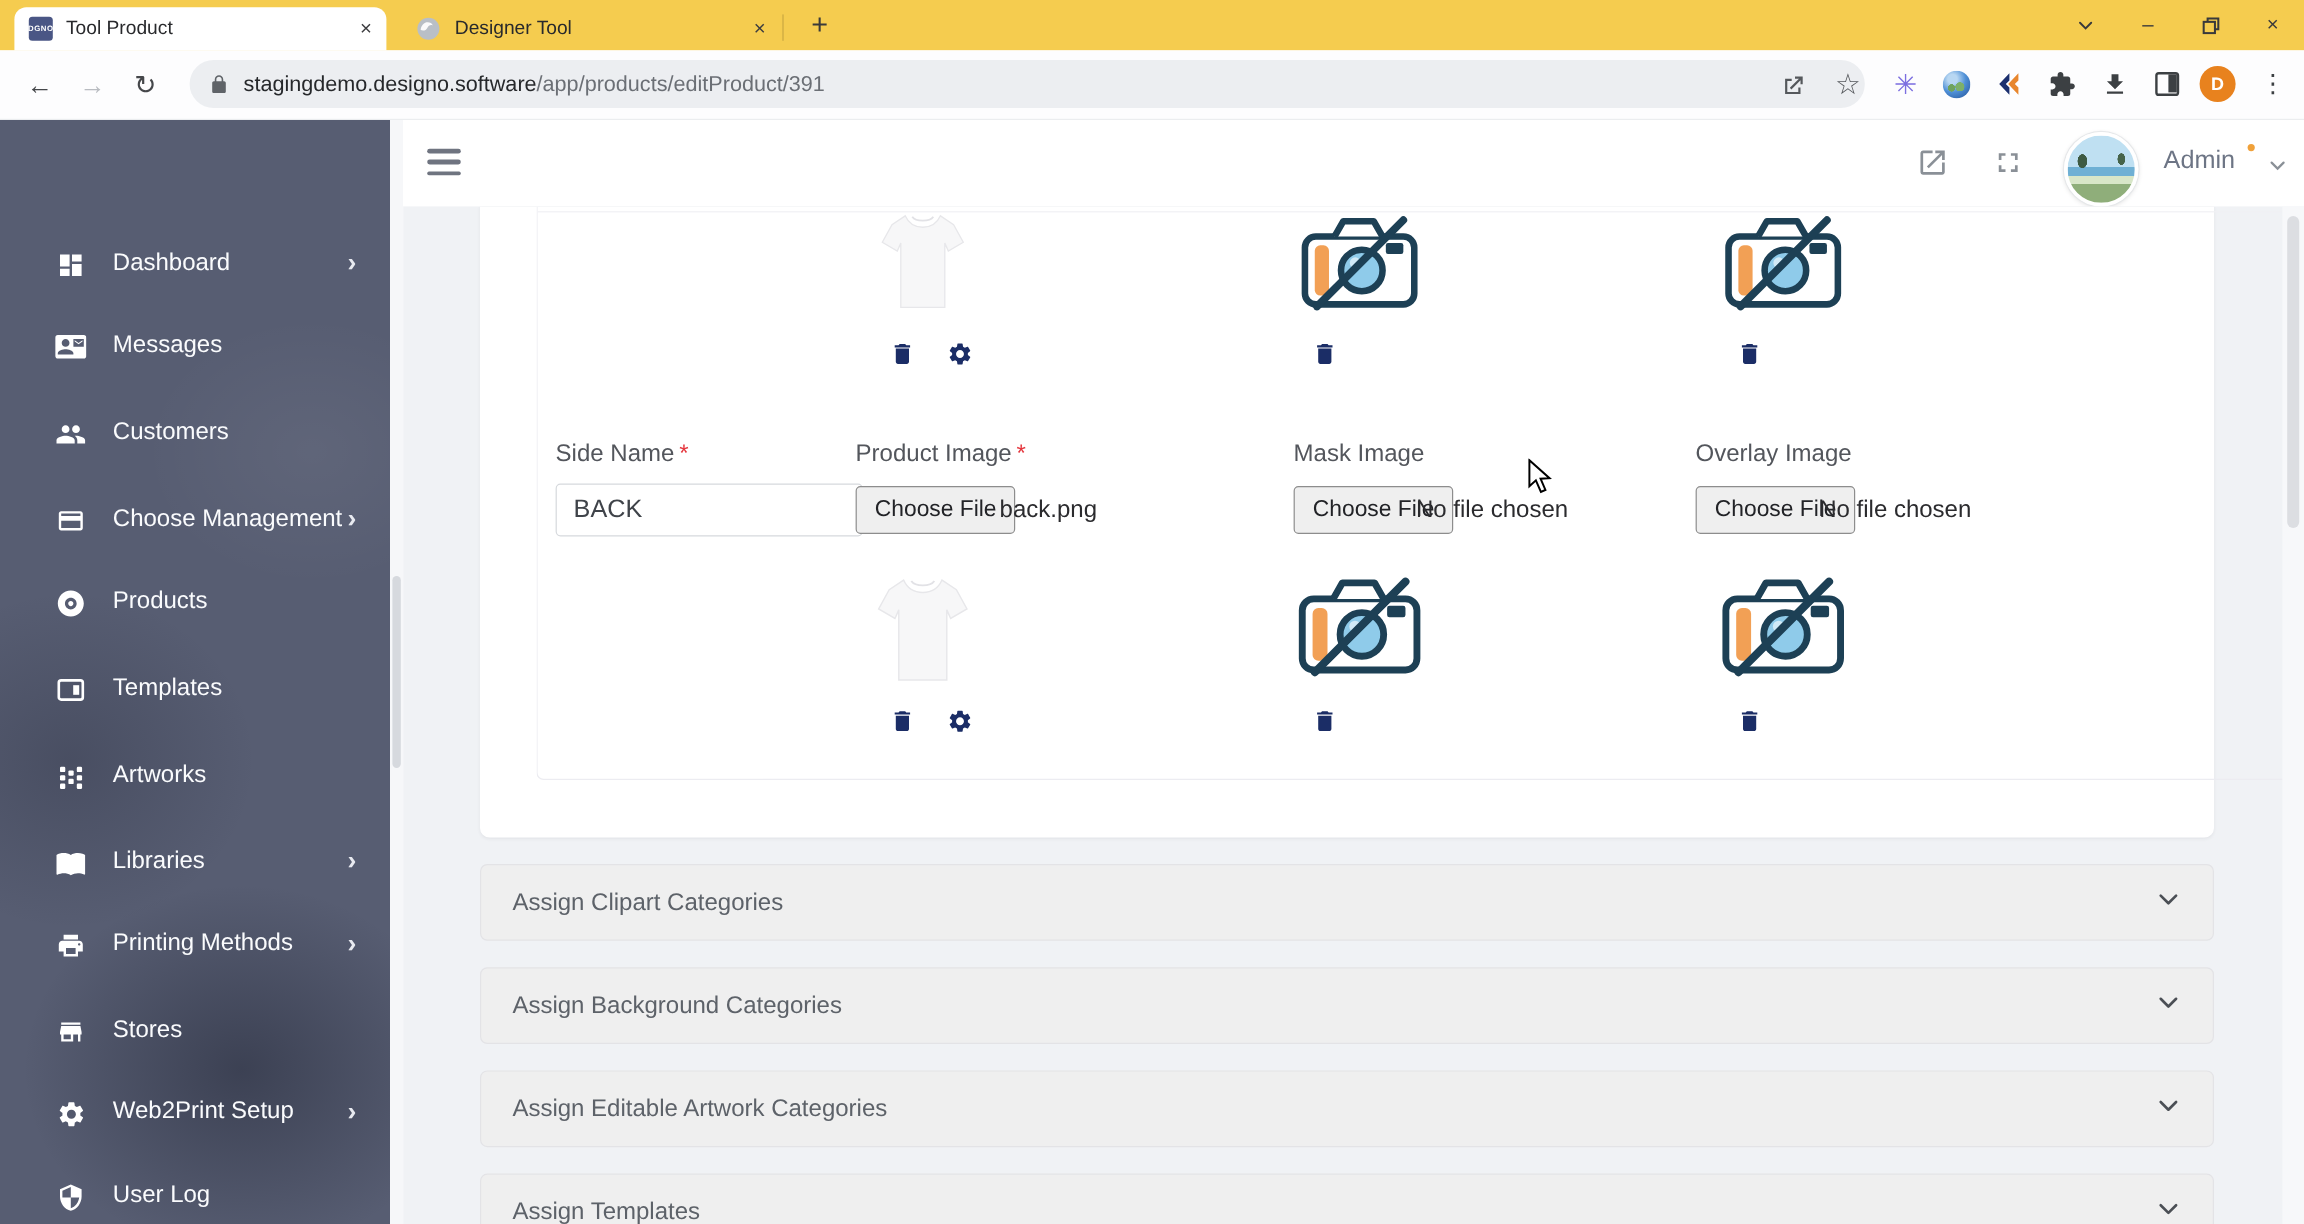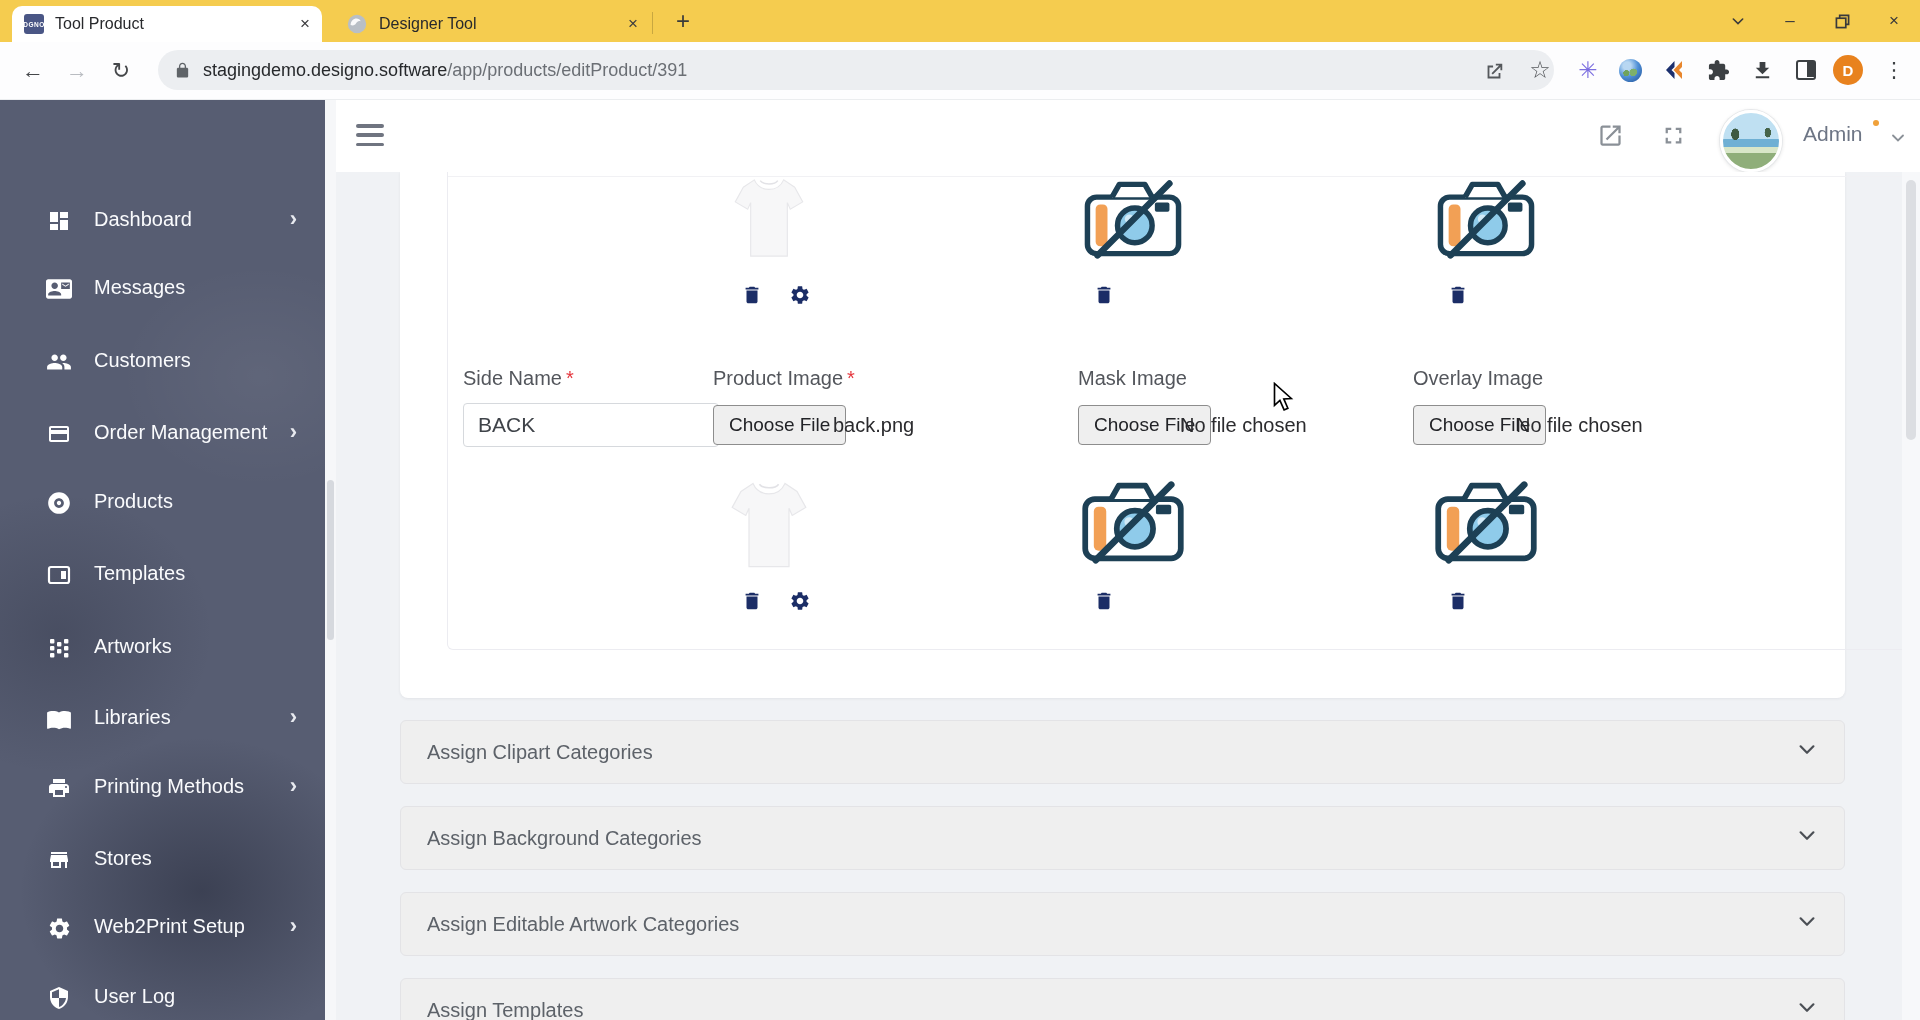--- a/index.html
+++ b/index.html
@@ -240,21 +240,21 @@
           </svg>
         </span>
       <span class="nav-label">Customers</span>
     </div>
     <div class="nav-item" style="top:321px">
       <span class="nav-ico">
           <svg width="24" height="24" viewBox="0 0 24 24">
             <path d="M20 4H4c-1.11 0-1.99.89-1.99 2L2 18c0 1.11.89 2 2 2h16c1.11 0 2-.89 2-2V6c0-1.11-.89-2-2-2zm0 14H4v-6h16v6zm0-10H4V6h16v2z" fill="#fff"></path>
           </svg>
         </span>
-      <span class="nav-label">Order Management</span>
+      <span class="nav-label">Choose Management</span>
       <span class="nav-chev">›</span>
     </div>
     <div class="nav-item" style="top:390px">
       <span class="nav-ico">
           <svg width="26" height="26" viewBox="0 0 24 24">
             <path d="M12 2C6.48 2 2 6.48 2 12s4.48 10 10 10 10-4.48 10-10S17.52 2 12 2zm0 14.5c-2.49 0-4.5-2.01-4.5-4.5S9.51 7.5 12 7.5s4.5 2.01 4.5 4.5-2.01 4.5-4.5 4.5zm0-6.5c-1.1 0-2 .9-2 2s.9 2 2 2 2-.9 2-2-.9-2-2-2z" fill="#fff"></path>
           </svg>
         </span>
       <span class="nav-label">Products</span>
     </div>

